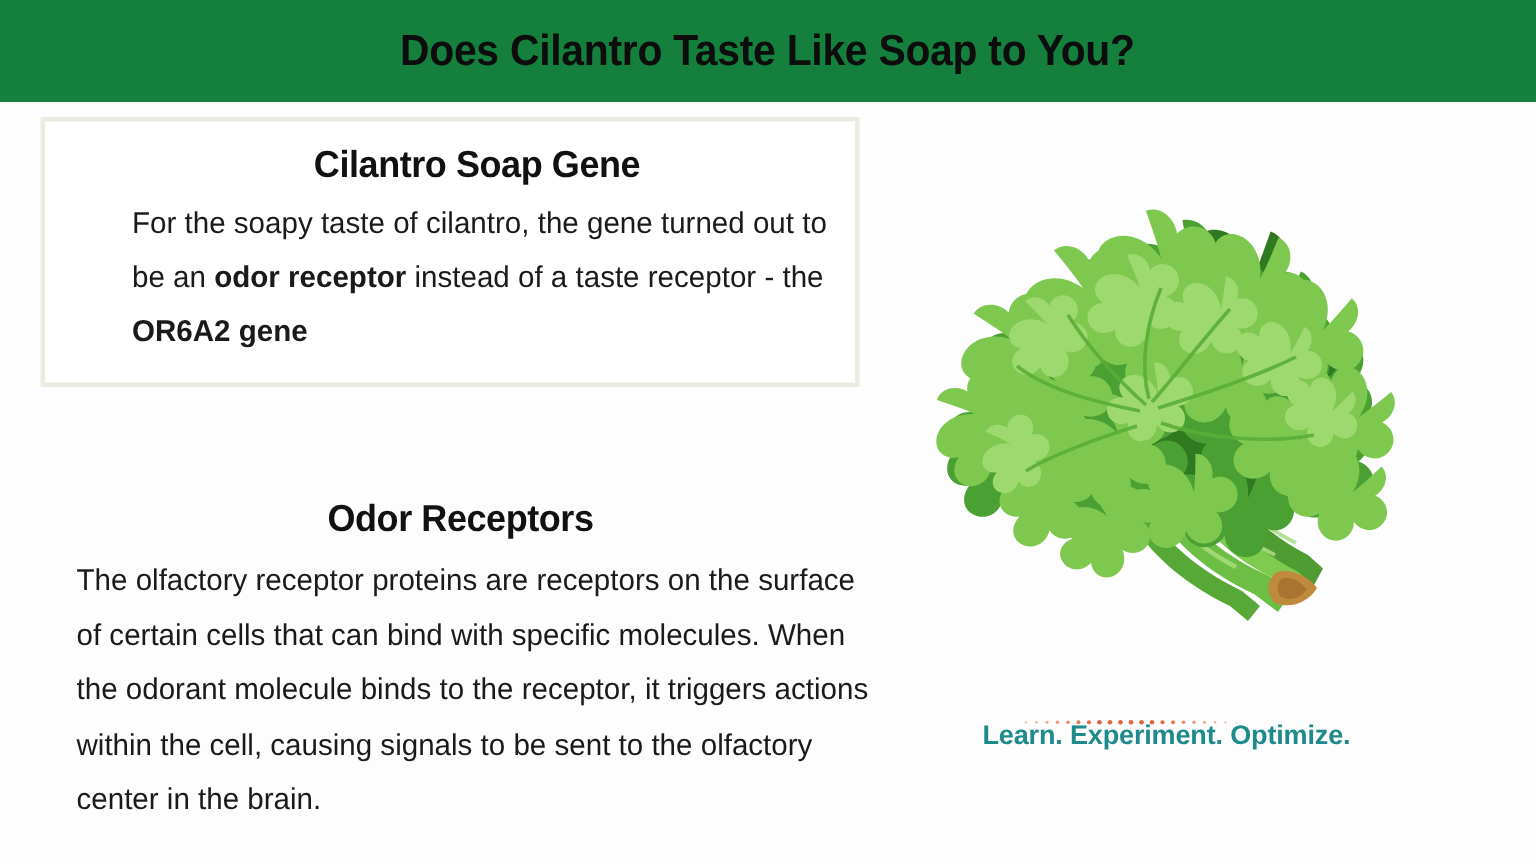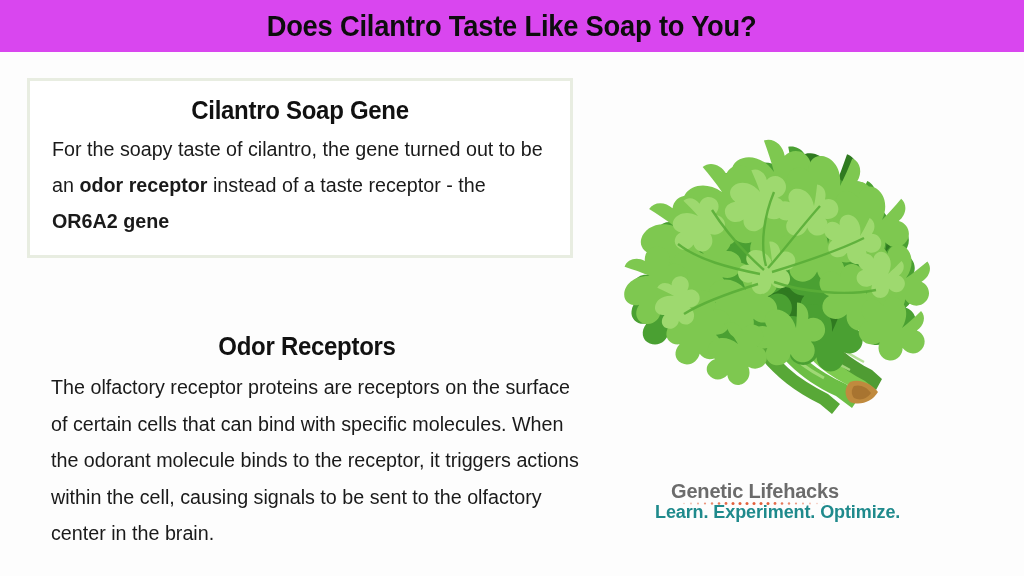--- a/index.html
+++ b/index.html
@@ -14,22 +14,22 @@
     overflow: hidden;
     position: relative;
   }
 
   
   .header-band {
     position: absolute;
     left: 0;
     top: 0;
     width: 1024px;
-    height: 52px;
-    background: #d946ef;
+    height: 68px;
+    background: #15803d;
     display: flex;
     align-items: center;
     justify-content: center;
   }
   .header-title {
     font-family: "Liberation Sans Narrow", "Liberation Sans", sans-serif;
     font-size: 29px;
     font-weight: bold;
     color: #0d0d0d;
     letter-spacing: -0.2px;
@@ -50,20 +50,21 @@
   
   .gene-card {
     position: absolute;
     left: 27px;
     top: 26px;
     width: 546px;
     height: 180px;
     border: 3px solid #e8ede1;
     background: #ffffff;
     box-sizing: border-box;
+    padding-left: 36px;
   }
   .card-heading {
     text-align: center;
     font-size: 25px;
     font-weight: bold;
     color: #111111;
     margin: 15px 0 0 0;
     letter-spacing: -0.3px;
     transform: scaleX(0.96);
   }
@@ -276,21 +277,20 @@
         <path d="M176,204 C 158,188 138,166 124,144"></path>
         <path d="M184,206 C 210,198 248,186 276,172"></path>
         <path d="M172,208 C 142,202 110,194 90,178"></path>
         <path d="M186,216 C 214,226 258,230 288,224"></path>
         <path d="M170,218 C 144,226 112,238 96,248"></path>
       </g>
     </svg>
   </div>
 
   <div class="logo">
-    <div class="logo-word">Genetic Lifehacks</div>
     <svg class="logo-dna" viewBox="0 0 150 5" xmlns="http://www.w3.org/2000/svg">
       <g fill="#e2603c">
         <circle cx="4" cy="2.5" r="0.8" opacity="0.35"></circle>
         <circle cx="11" cy="2.5" r="0.9" opacity="0.45"></circle>
         <circle cx="18" cy="2.5" r="1.0" opacity="0.55"></circle>
         <circle cx="25" cy="2.5" r="1.1" opacity="0.65"></circle>
         <circle cx="32" cy="2.5" r="1.2" opacity="0.75"></circle>
         <circle cx="39" cy="2.5" r="1.3" opacity="0.85"></circle>
         <circle cx="46" cy="2.5" r="1.4" opacity="0.92"></circle>
         <circle cx="53" cy="2.5" r="1.5"></circle>

